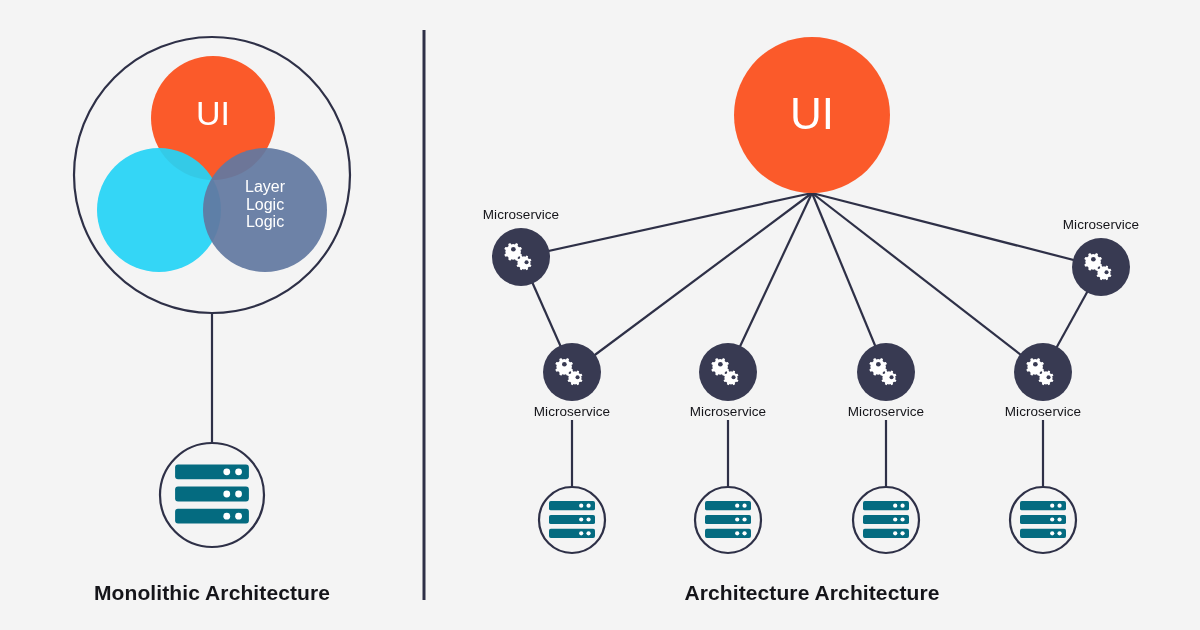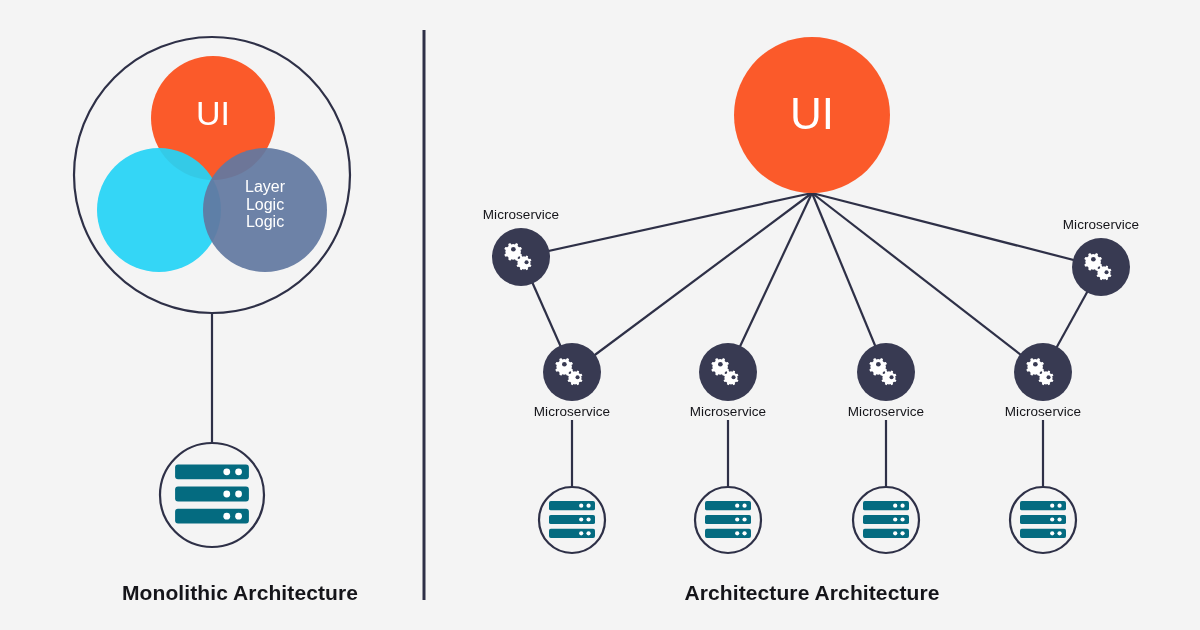--- a/index.html
+++ b/index.html
@@ -33,21 +33,20 @@
     font-weight: bold;
     color: #15151a;
     white-space: nowrap;
     text-align: center;
     letter-spacing: 0.1px;
   }
   #mono-title {
     left: 0;
     width: 424px;
     top: 581px;
-    margin-left: 28px;
   }
   #micro-title {
     left: 424px;
     width: 776px;
     top: 581px;
   }
   .node-label {
     position: absolute;
     font-size: 13.5px;
     color: #15151a;

